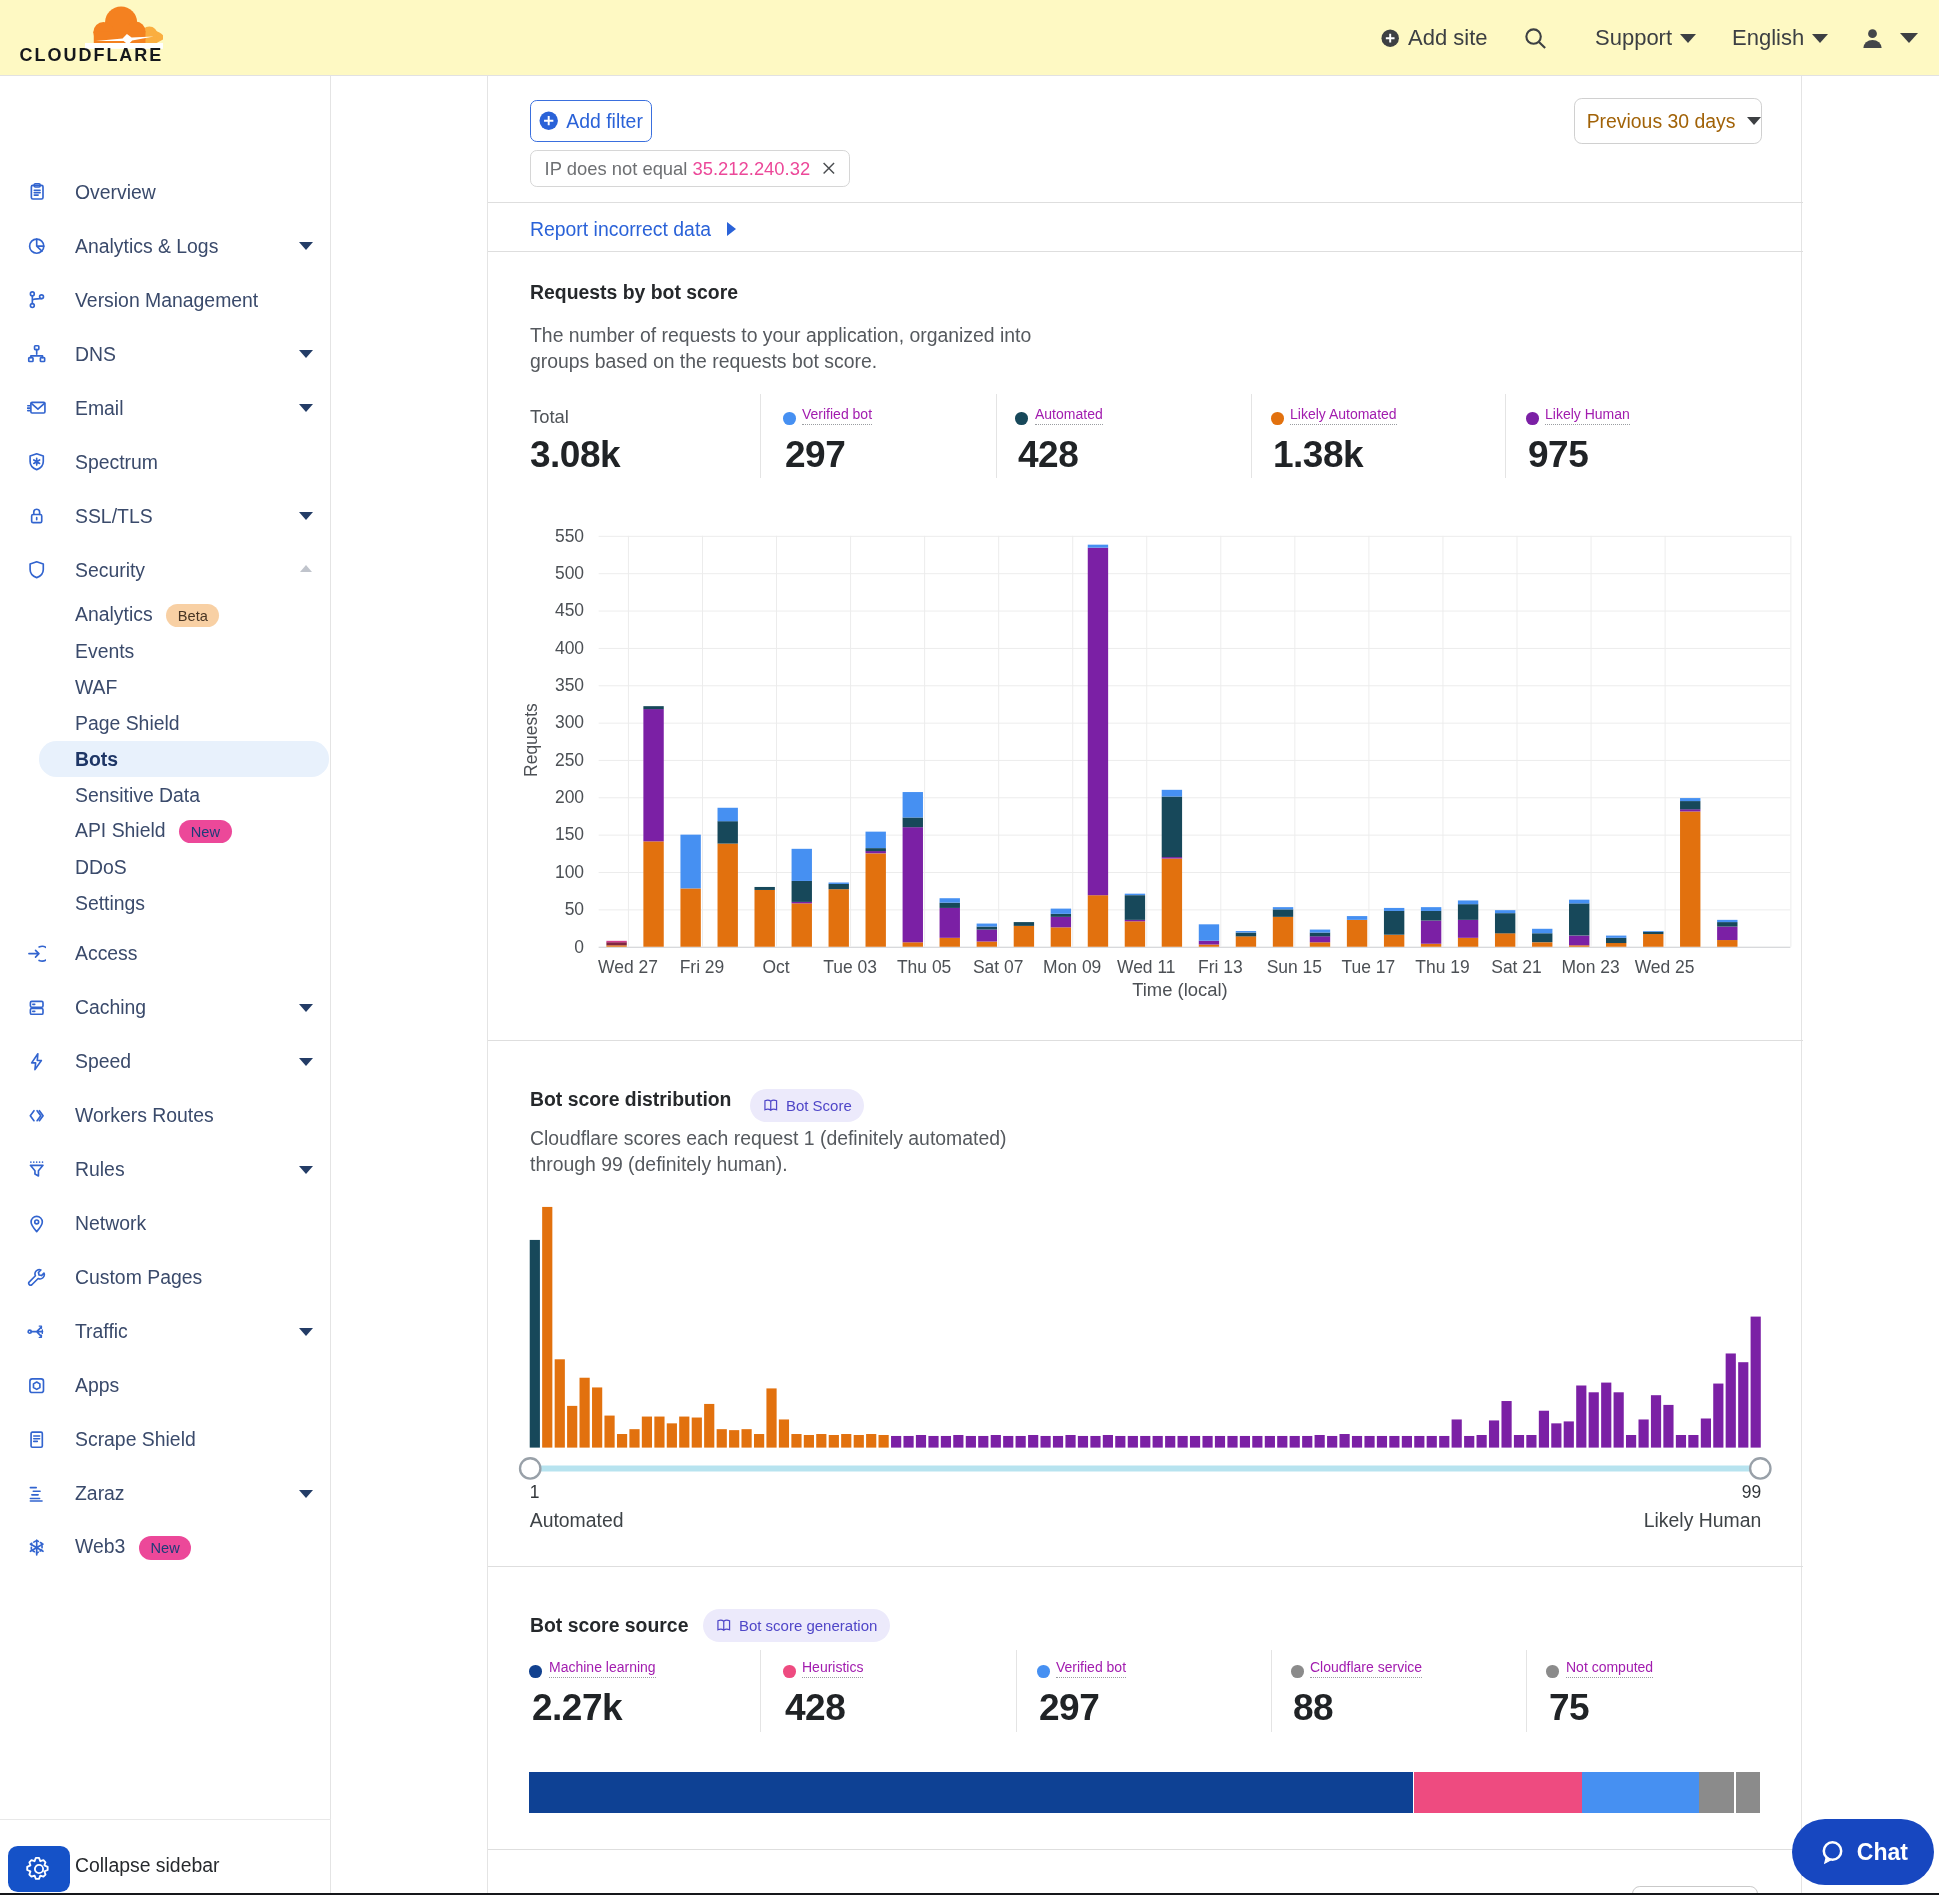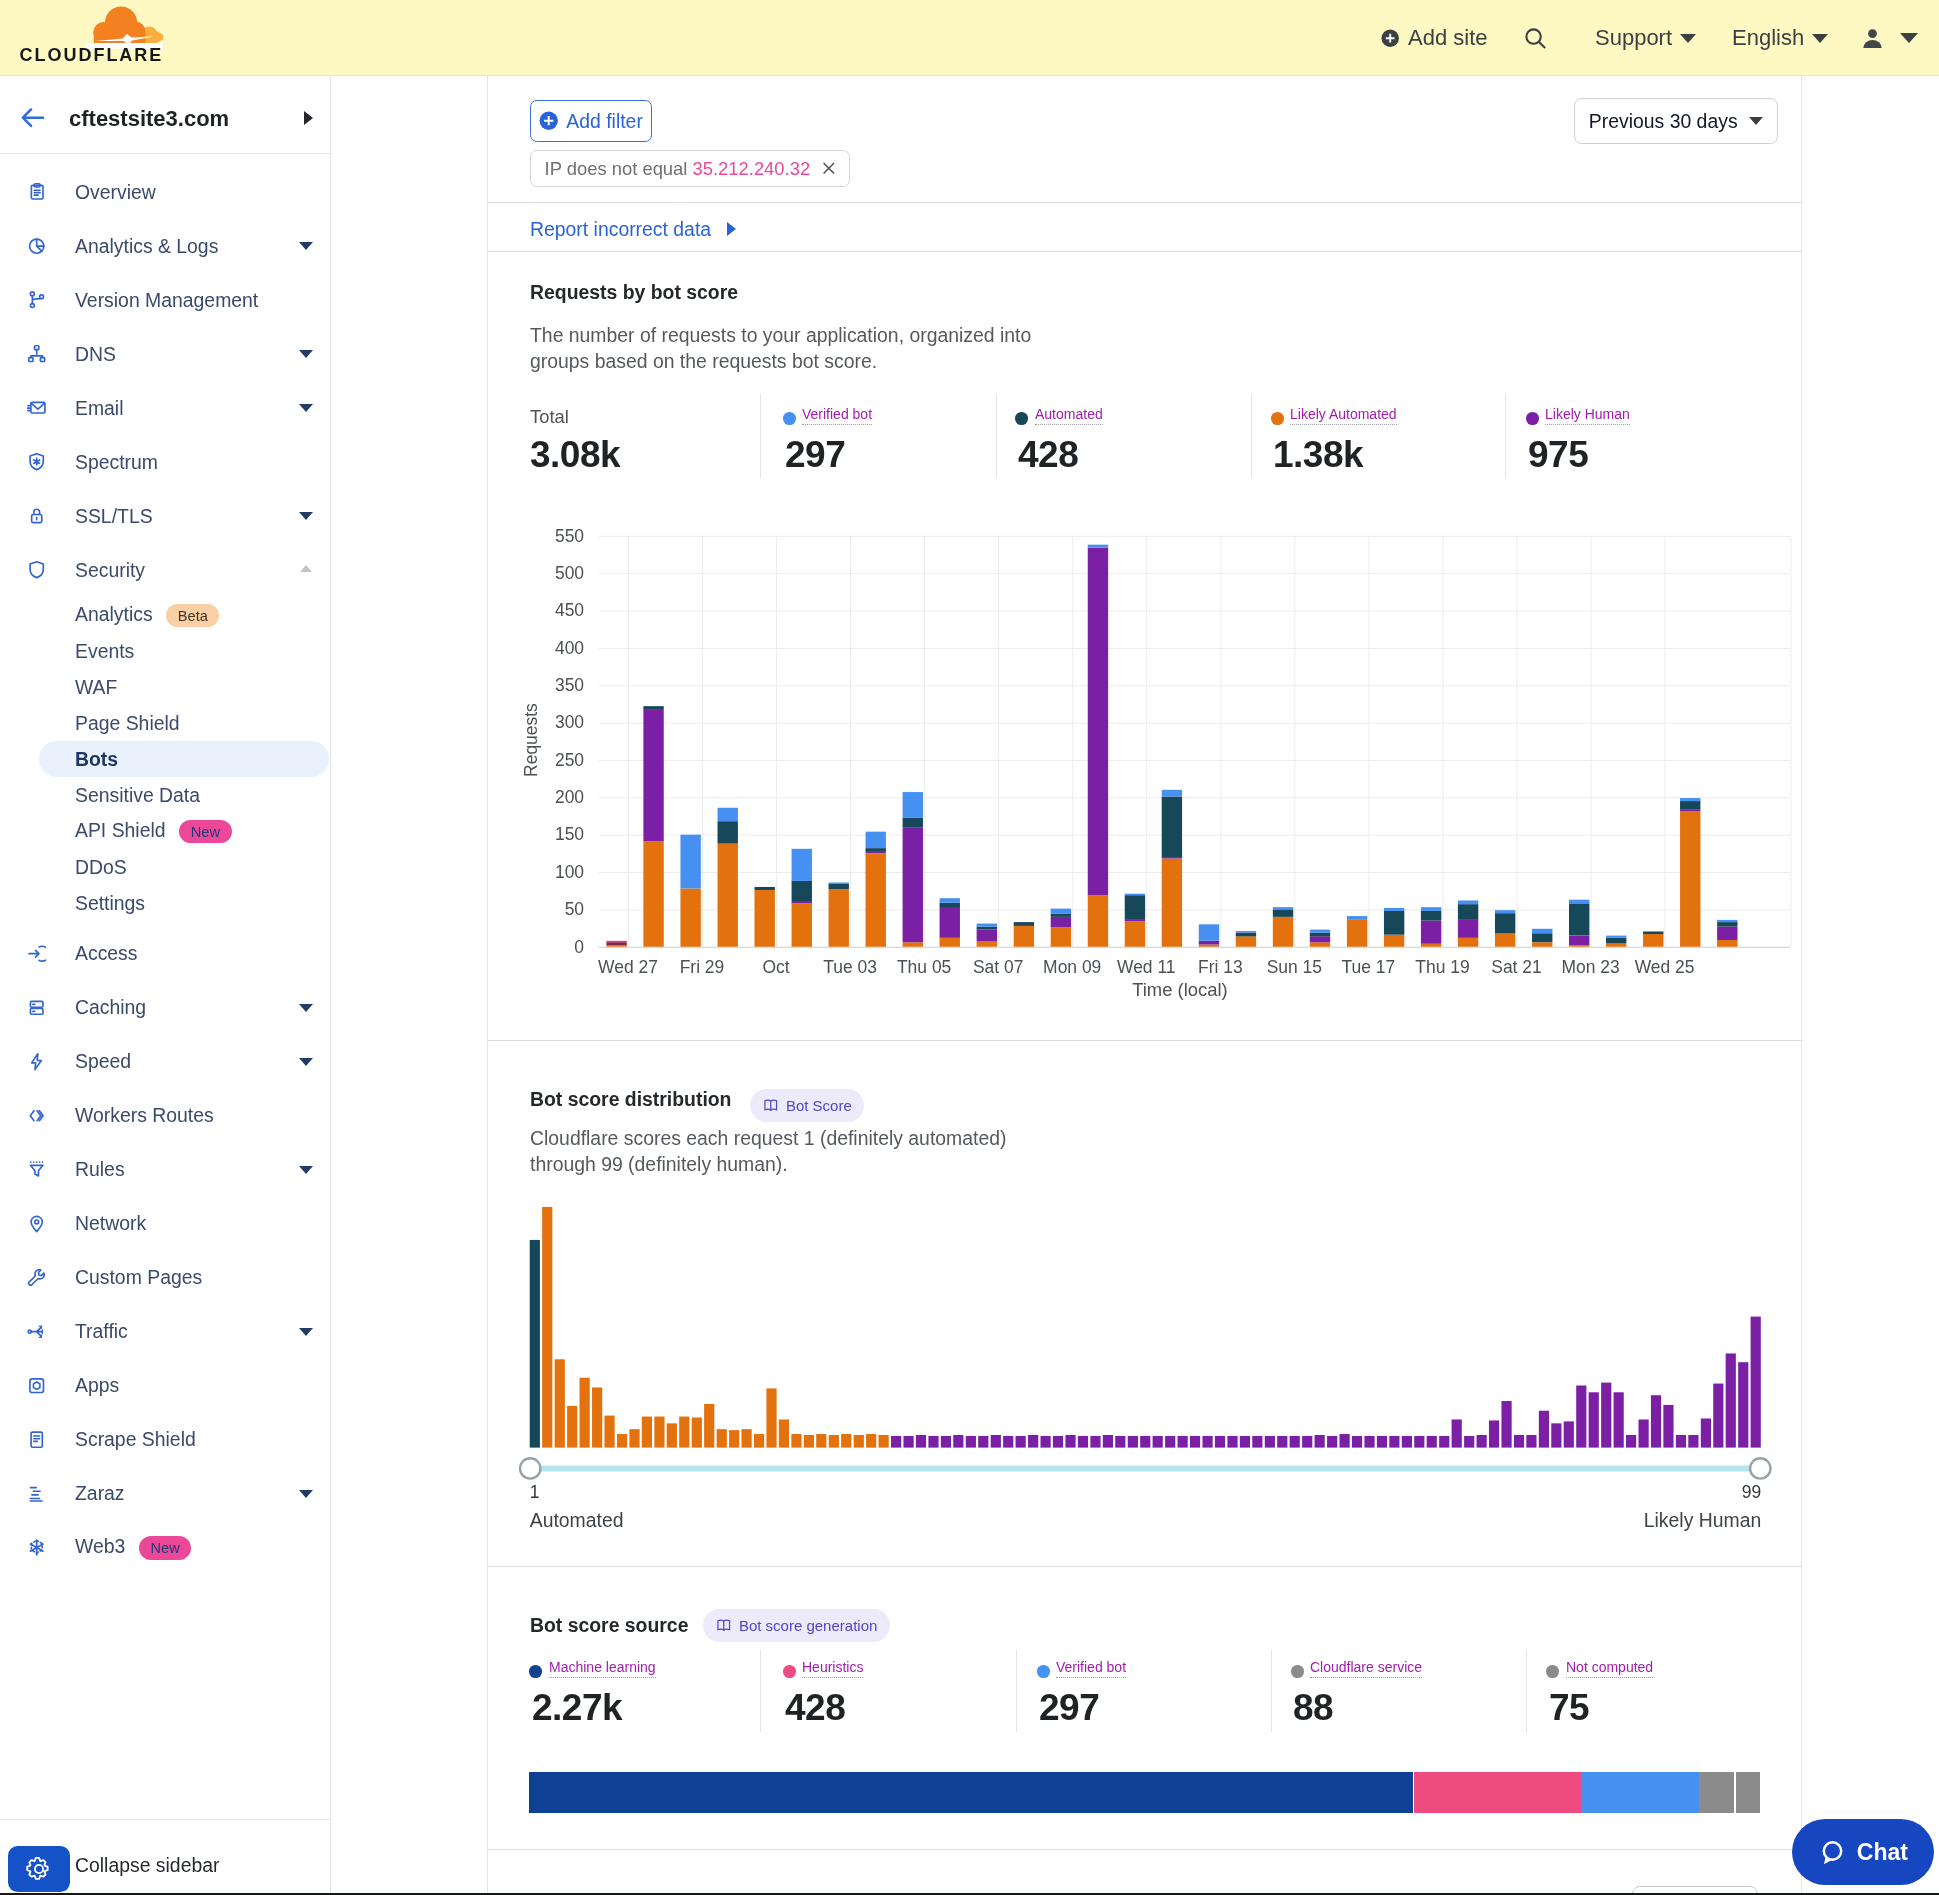--- a/index.html
+++ b/index.html
@@ -59,27 +59,20 @@
  <div class="hitem" style="left:1732px">English<span style="margin-left:7.8px;width:0;height:0;border-left:8.7px solid transparent;border-right:8.7px solid transparent;border-top:9.7px solid #3d4043"></span></div>
  <div class="hitem" style="left:1861px">
    <svg width="23" height="23" viewBox="0 0 24 24" fill="#43464a">
         <circle cx="12" cy="7" r="4.6"></circle>
         <path d="M2.5 22 a9.5 8.5 0 0 1 19 0 Z"></path>
       </svg>
    <span style="margin-left:15.5px;width:0;height:0;border-left:9.7px solid transparent;border-right:9.7px solid transparent;border-top:10.7px solid #3d4043"></span>
     </div>
 </div>
 <div class="sidebar">
-    <div class="siterow">
-    <svg class="abs" style="left:20.4px;top:31px" width="25" height="21.3" viewBox="0 0 26 22" fill="none" stroke="#2f6ae0" stroke-width="2.6" stroke-linecap="round" stroke-linejoin="round">
-        <path d="M24 11H3M11.5 2.5L3 11l8.5 8.5"></path>
-      </svg>
-    <div class="abs" style="left:69px;top:30px;font-size:22px;font-weight:700;color:#1e2226">cftestsite3.com</div>
-    <span class="abs" style="left:304px;top:35px;width:0;height:0;border-top:7.3px solid transparent;border-bottom:7.3px solid transparent;border-left:9.2px solid #24272b"></span>
-    </div>
     <div class="nav">
       <div class="nitem">
         <svg class="nicon" viewBox="0 0 20 20" fill="none" stroke="#3264cf" stroke-width="1.7" stroke-linejoin="round" stroke-linecap="round">
           <rect x="4.5" y="3.5" width="12" height="14" rx="1.5"></rect>
           <rect x="7.5" y="1.8" width="6" height="3.4" rx="1"></rect>
           <path d="M7.5 8.5h6M7.5 11h6M7.5 13.5h4"></path>
         </svg>
         <span class="ntext">Overview</span>
       </div>
       <div class="nitem">
@@ -273,21 +266,21 @@
     <div class="abs" style="left:42px;top:24px;width:122px;height:42px;border:1.9px solid #3a6fde;border-radius:6.8px;display:flex;align-items:center;justify-content:center;color:#2a62d8;font-size:19.4px;font-weight:500">
       <svg width="19.4" height="19.4" viewBox="0 0 20 20" style="margin-right:7.8px">
         <circle cx="10" cy="10" r="9.5" fill="#2a62d8"></circle>
         <path d="M10 5.2v9.6M5.2 10h9.6" stroke="#fff" stroke-width="2"></path>
       </svg>Add filter</div>
     <div class="abs" style="left:42px;top:74px;width:320px;height:37px;border:1.5px solid #d6d6d6;border-radius:6.8px;display:flex;align-items:center;padding:0 13.6px;font-size:18.4px;color:#6e7073;white-space:nowrap">
       IP does not equal&nbsp;<span style="color:#ec4899">35.212.240.32</span>
       <svg width="16.5" height="16.5" viewBox="0 0 17 17" stroke="#4a4d50" stroke-width="1.8" style="margin-left:11.6px">
         <path d="M2 2l13 13M15 2L2 15"></path>
       </svg></div>
-    <div class="abs" style="left:1086px;top:22px;width:204px;height:46px;border:1.5px solid #d0d0d0;border-radius:7.8px;display:flex;align-items:center;justify-content:center;font-size:19.4px;color:#0f172a">Previous 30 days<span style="margin-left:11.6px;width:0;height:0;border-left:7.8px solid transparent;border-right:7.8px solid transparent;border-top:8.7px solid #3d4043"></span></div>
+    <div class="abs" style="left:1086px;top:22px;width:188px;height:46px;border:1.5px solid #d0d0d0;border-radius:7.8px;display:flex;align-items:center;justify-content:flex-end;font-size:19.4px;color:#a16207">Previous 30 days<span style="margin-left:11.6px;width:0;height:0;border-left:7.8px solid transparent;border-right:7.8px solid transparent;border-top:8.7px solid #3d4043"></span></div>
     <div class="abs blue" style="left:42px;top:142px;font-size:19.4px;font-weight:400">Report incorrect data<span style="display:inline-block;margin-left:15.5px;width:0;height:0;border-top:7.8px solid transparent;border-bottom:7.8px solid transparent;border-left:9.7px solid #2a62d8"></span></div>
     <div class="h2" style="left:42px;top:205px">Requests by bot score</div>
     <div class="desc" style="left:42px;top:246px">The number of requests to your application, organized into<br>groups based on the requests bot score.</div>
     <div class="vdiv" style="left:272px;top:318px;height:84px"></div>
     <div class="vdiv" style="left:508px;top:318px;height:84px"></div>
     <div class="vdiv" style="left:763px;top:318px;height:84px"></div>
     <div class="vdiv" style="left:1017px;top:318px;height:84px"></div>
     <div class="abs" style="left:42px;top:330px;font-size:18.4px;color:#4f5358">Total</div>
     <div class="statval" style="left:42px;top:358px">3.08k</div>
     <div class="abs" style="left:295px;top:335px"><span class="dot" style="background:#4690f2"></span></div>

